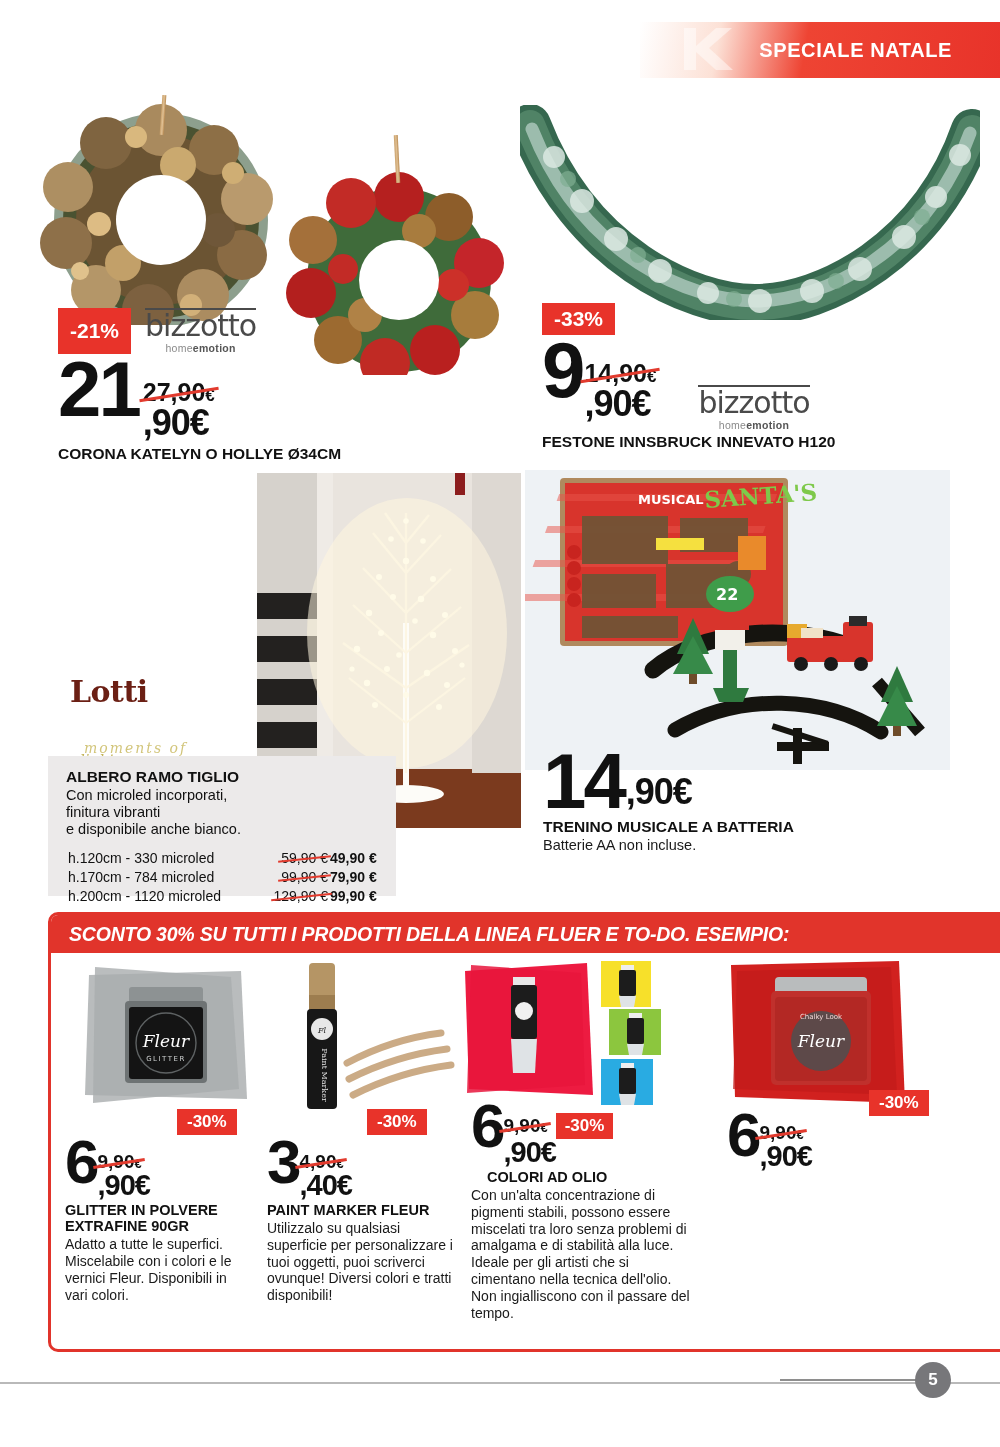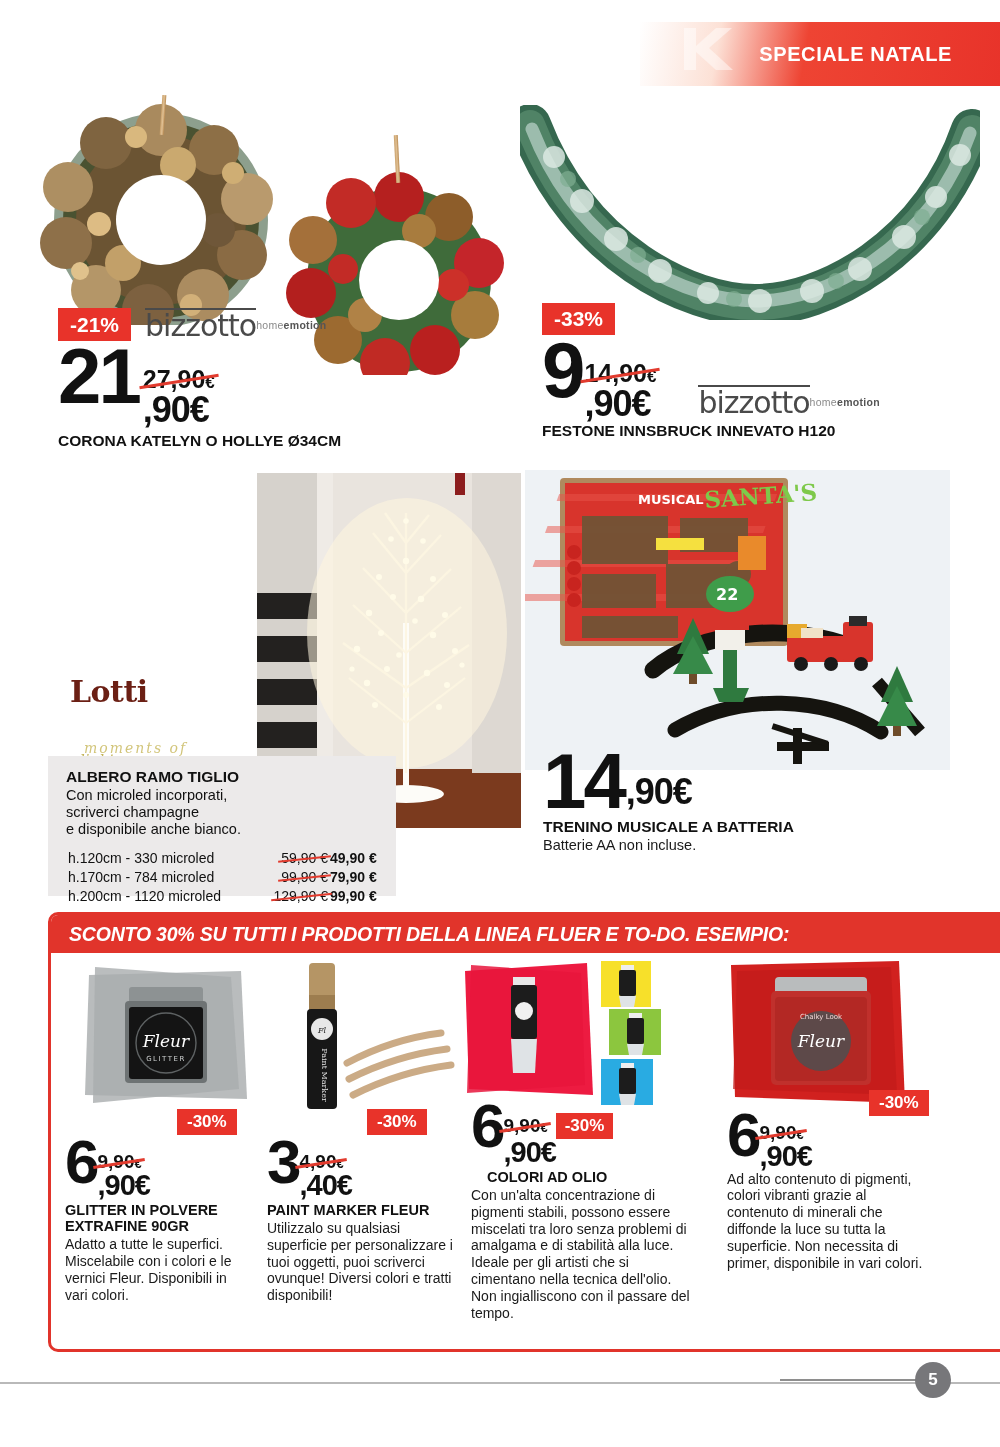--- a/index.html
+++ b/index.html
@@ -8,21 +8,21 @@
     font-family: "Liberation Sans", sans-serif;
     background: #ffffff;
     position: relative;
     overflow: hidden;
   }
   .page { position: relative; width: 1000px; height: 1447px; }
 
   
   .header-band {
     position: absolute; top: 22px; left: 640px;
-    width: 360px; height: 64px;
+    width: 360px; height: 56px;
     background: linear-gradient(100deg, rgba(255,255,255,0) 0%, rgba(250,200,180,0.55) 22%, #ee4433 46%, #e8332a 100%);
     display: flex; align-items: center; justify-content: flex-end;
     padding-right: 48px;
   }
   .header-title {
     color: #ffffff; font-weight: bold; font-size: 20px;
     letter-spacing: 0.6px; white-space: nowrap;
   }
   .header-k {
     position: absolute; top: 24px; left: 676px;
@@ -52,21 +52,21 @@
   }
   .badge {
     background: #e8332a; color: #fff; font-weight: bold;
     display: inline-flex; align-items: center; justify-content: center;
     white-space: nowrap;
   }
   .prod-name { font-weight: bold; color: #111; }
   .prod-desc { color: #1a1a1a; }
 
   
-  .bizzotto { display: flex; flex-direction: row; align-items: center; }
+  .bizzotto { display: flex; flex-direction: column; align-items: center; }
   .bizzotto .b-main {
     font-family: "DejaVu Sans", sans-serif;
     color: #4a4a4a; letter-spacing: -1px; line-height: 1;
     border-top: 2px solid #4a4a4a; padding-top: 1px;
   }
   .bizzotto .b-sub { color: #8a8a8a; letter-spacing: .3px; }
   .bizzotto .b-sub b { color: #555; }
 
   
   .lotti-main {
@@ -337,21 +337,21 @@
     <div class="lotti-main">Lotti</div>
     <div class="lotti-sub2">moments of</div>
     <div class="lotti-sub">light</div>
   </div>
 
   <div class="lotti-panel">
     <div class="inner">
       <div class="lp-title">ALBERO RAMO TIGLIO</div>
       <div class="lp-desc">
         <div>Con microled incorporati,</div>
-        <div>scriverci champagne</div>
+        <div>finitura vibranti</div>
         <div>e disponibile anche bianco.</div>
       </div>
       <table class="lp-table">
         <tbody>
           <tr>
             <td class="c-spec">h.120cm - 330 microled</td>
             <td class="c-old"><span class="lp-oldcell"><span>59,90 €</span><span class="strike"></span></span></td>
             <td class="c-new">49,90 €</td>
           </tr>
           <tr>
@@ -583,21 +583,20 @@
         <div class="price-row" style="margin-top:12px;">
           <span class="big-int" style="font-size:62px;">6</span>
           <span class="price-right" style="padding-top:12px; margin-left:1px;">
             <span class="old-price" style="font-size:19px;">
               <span>9,90</span><span class="eur">€</span>
               <span class="strike"></span>
             </span>
             <span class="dec" style="font-size:29px;">,90€</span>
           </span>
         </div>
-        <div class="prod-desc" style="font-size:14px; line-height:1.2; margin-top:2px; width:200px;">Ad alto contenuto di pigmenti, colori vibranti grazie al contenuto di minerali che diffonde la luce su tutta la superficie. Non necessita di primer, disponibile in vari colori.</div>
       </div>
 
     </div>
   </div>
 
   <div style="position:absolute; left:0; top:1382px; width:1000px; height:2px; background:#b9b9b9;"></div>
   <div style="position:absolute; left:780px; top:1379px; width:140px; height:2px; background:#8e8e8e;"></div>
   <div style="position:absolute; left:915px; top:1362px; width:36px; height:36px; border-radius:50%;
               background:#77777a; display:flex; align-items:center; justify-content:center;">
     <span style="color:#fff; font-weight:bold; font-size:17px;">5</span>

